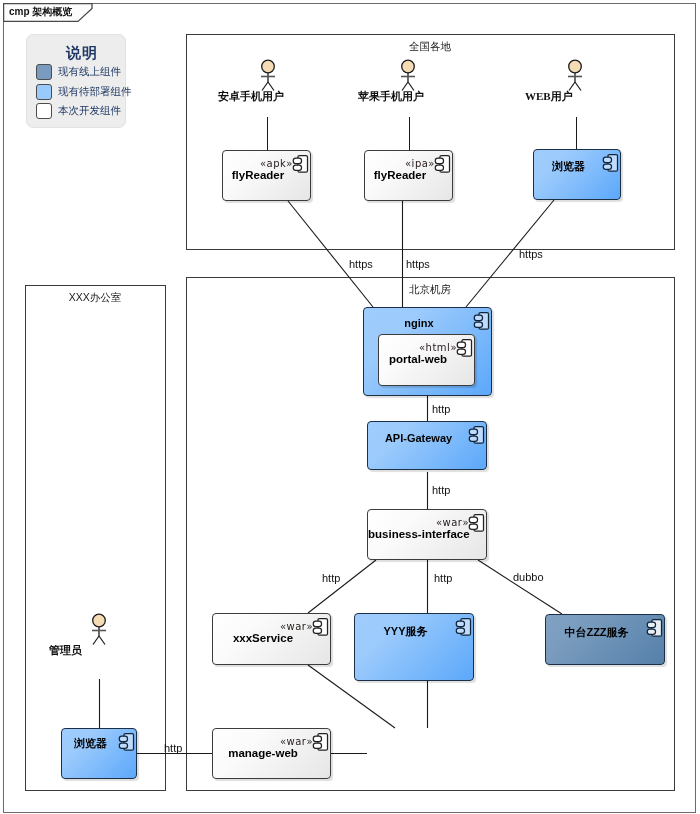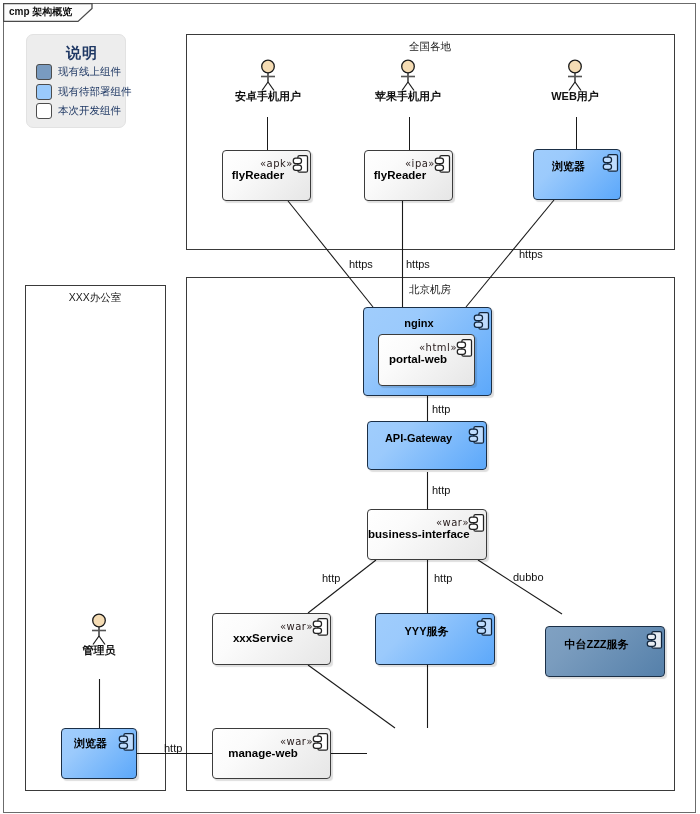--- a/index.html
+++ b/index.html
@@ -34,31 +34,31 @@
   .legend-row{position:absolute;left:9px;width:100px;height:17px;}
   .legend-swatch{position:absolute;left:0;top:0;width:16px;height:16px;
                  border:1.5px solid #4c4c4c;border-radius:3px;box-sizing:border-box;}
   .legend-label{position:absolute;left:22px;top:1px;font-size:10.5px;
                 color:#1f3864;white-space:nowrap;}
 
   
   .actor{position:absolute;}
   .actor svg{position:absolute;left:0;top:0;}
   .actor-label{position:absolute;font-size:11px;color:#111;white-space:nowrap;
-               text-align:center;font-weight:bold;line-height:12px;}
+               font-weight:bold;line-height:12px;font-family:Liberation Serif, serif;}
 
   
   .comp{position:absolute;box-sizing:border-box;border-radius:4px;
         box-shadow:2px 2px 1px rgba(0,0,0,0.13);}
   .comp.white{background:linear-gradient(135deg,#ffffff 0%,#fbfbfb 30%,#e6e6e6 100%);
               border:1px solid #3c3c3c;}
   .comp.blue{background:linear-gradient(135deg,#a0cdfc 0%,#9bcafc 28%,#5ca8fa 100%);
              border:1px solid #1b2f46;}
   .comp.slate{background:linear-gradient(135deg,#80a1c2 0%,#7a9cbe 25%,#5580aa 100%);
-              border:1px solid #1b2f46;margin-top:12px;}
+              border:1px solid #1b2f46;}
   .comp-stereo{position:absolute;left:0;right:17px;text-align:right;
                font-family:"DejaVu Sans",sans-serif;
                font-size:10px;color:#2b2020;letter-spacing:0.5px;white-space:nowrap;}
   .comp-name{position:absolute;left:0;right:17px;text-align:center;
              font-size:11.5px;font-weight:bold;color:#000;white-space:nowrap;}
   .comp-name.solo{font-size:11px;}
   .comp-icon{position:absolute;}
 
   
   .conn-svg{position:absolute;left:0;top:0;width:700px;height:814px;
@@ -259,21 +259,21 @@
     <div class="comp-name" style="top:18px;">xxxService</div>
     <span class="comp-icon" style="right:1px;top:3px;">
       <svg width="17" height="20" viewBox="0 0 17 20">
         <rect x="5.9" y="1.6" width="9.6" height="16.6" rx="1.5" fill="#fff" stroke="#222" stroke-width="1.25"></rect>
         <rect x="1.3" y="4.2" width="8.2" height="5.4" rx="2.4" fill="#fff" stroke="#222" stroke-width="1.25"></rect>
         <rect x="1.3" y="11.0" width="8.2" height="5.4" rx="2.4" fill="#fff" stroke="#222" stroke-width="1.25"></rect>
       </svg>
     </span>
   </div>
 
-  <div class="comp blue" style="left:375px;top:613px;width:120px;height:52px;">
+  <div class="comp blue" style="left:354px;top:613px;width:120px;height:68px;">
     <div class="comp-name solo" style="top:10px;">YYY服务</div>
     <span class="comp-icon" style="right:1px;top:3px;">
       <svg width="17" height="20" viewBox="0 0 17 20">
         <rect x="5.9" y="1.6" width="9.6" height="16.6" rx="1.5" fill="#bfdcfd" stroke="#12253b" stroke-width="1.25"></rect>
         <rect x="1.3" y="4.2" width="8.2" height="5.4" rx="2.4" fill="#bfdcfd" stroke="#12253b" stroke-width="1.25"></rect>
         <rect x="1.3" y="11.0" width="8.2" height="5.4" rx="2.4" fill="#bfdcfd" stroke="#12253b" stroke-width="1.25"></rect>
       </svg>
     </span>
   </div>
 

